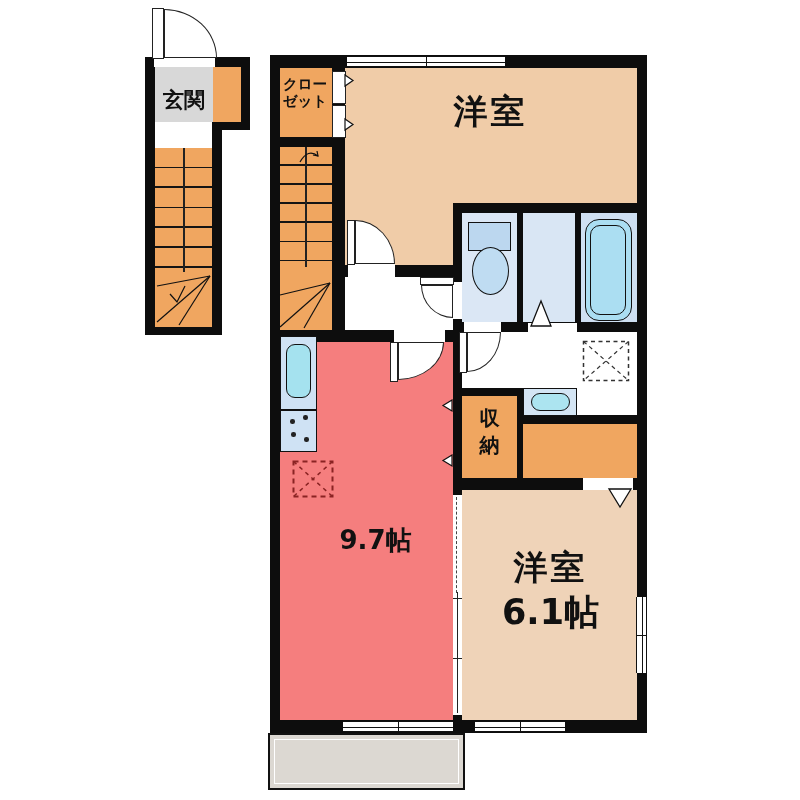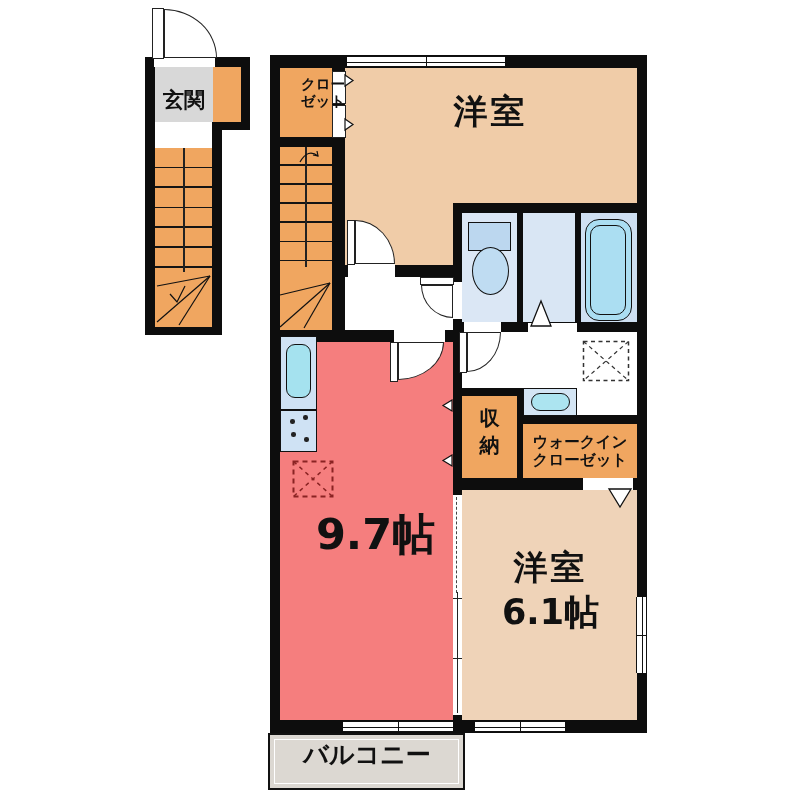--- a/index.html
+++ b/index.html
@@ -77,21 +77,20 @@
   <div class="abs fill" style="left:462px;top:213px;width:55px;height:109px;background:#dbe7f5;"></div>
   <div class="abs fill" style="left:523px;top:213px;width:52px;height:109px;background:#d9e6f4;"></div>
   <div class="abs fill" style="left:581px;top:213px;width:56px;height:109px;background:#cfe0f2;"></div>
   <div class="abs org fill" style="left:462px;top:396px;width:55px;height:84px;"></div>
   <div class="abs org fill" style="left:523px;top:424px;width:114px;height:54px;"></div>
   <div class="abs red fill" style="left:280px;top:342px;width:173px;height:378px;"></div>
   <div class="abs tan2 fill" style="left:462px;top:490px;width:175px;height:230px;"></div>
 
   <div class="abs blc fill" style="left:268px;top:733px;width:197px;height:57px;border:2px solid #111;"></div>
   <div class="abs" style="left:274px;top:739px;width:185px;height:45px;border:1.5px solid #fff;z-index:2;"></div>
-  <div class="abs lbl" style="left:272px;top:741px;width:190px;font-size:25px;"><span>バルコニー</span></div>
 
   <div class="abs wall" style="left:270px;top:55px;width:377px;height:13px;"></div>
   <div class="abs wall" style="left:270px;top:55px;width:10px;height:678px;"></div>
   <div class="abs wall" style="left:637px;top:55px;width:10px;height:678px;"></div>
   <div class="abs wall" style="left:270px;top:720px;width:377px;height:13px;"></div>
   <div class="abs wall" style="left:332px;top:55px;width:13px;height:287px;"></div>
   <div class="abs wall" style="left:278px;top:137px;width:54px;height:10px;"></div>
   <div class="abs wall" style="left:345px;top:265px;width:117px;height:12px;"></div>
   <div class="abs wall" style="left:453px;top:203px;width:194px;height:10px;"></div>
   <div class="abs wall" style="left:453px;top:203px;width:9px;height:292px;"></div>
@@ -190,36 +189,32 @@
   <div class="abs fx" style="left:585px;top:219px;width:47px;height:102px;background:#abdef2;border:1.5px solid #111;border-radius:14px;"></div>
   <div class="abs fx" style="left:590px;top:225px;width:36px;height:90px;border:1px solid #111;border-radius:10px;"></div>
   <svg class="abs fx" style="left:582px;top:340px;" width="48" height="42" viewBox="0 0 48 42">
     <rect x="1.5" y="1.5" width="45" height="39" fill="none" stroke="#333" stroke-width="1.5" stroke-dasharray="4,3.5"></rect>
     <line x1="1.5" y1="1.5" x2="46.5" y2="40.5" stroke="#333" stroke-width="1.2" stroke-dasharray="4,3.5"></line>
     <line x1="46.5" y1="1.5" x2="1.5" y2="40.5" stroke="#333" stroke-width="1.2" stroke-dasharray="4,3.5"></line>
   </svg>
   <div class="abs fx" style="left:523px;top:388px;width:54px;height:28px;background:#d4e5f4;border:1.5px solid #111;"></div>
   <div class="abs fx" style="left:531px;top:393px;width:39px;height:18px;background:#ace4f0;border:1.2px solid #111;border-radius:9px;"></div>
 
-  <div class="abs lbl" style="left:295px;top:76px;width:56px;font-size:14.5px;">
+  <div class="abs lbl" style="left:277px;top:76px;width:56px;font-size:14.5px;">
     <div>クロー</div>
       <div>ゼット</div>
   </div>
   <div class="abs lbl" style="left:398px;top:92px;width:185px;">
     <div style="font-size:34px;letter-spacing:3px;">洋室</div>
   </div>
   <div class="abs lbl" style="left:293px;top:506px;width:165px;">
-    <div style="font-size:43px;margin-top:4px;">9.7帖</div>
+    <div style="font-size:26px;margin-top:20px;">9.7帖</div>
   </div>
   <div class="abs lbl" style="left:463px;top:405px;width:53px;font-size:20px;line-height:1.35;">
     <div>収</div>
       <div>納</div>
   </div>
-  <div class="abs lbl" style="left:518px;top:434px;width:124px;font-size:15.5px;">
-    <div>ウォークイン</div>
-      <div>クローゼット</div>
-  </div>
   <div class="abs lbl" style="left:458px;top:548px;width:185px;">
     <div style="font-size:34px;letter-spacing:3px;">洋室</div>
     <div style="font-size:35px;margin-top:5px;">6.1帖</div>
   </div>
 
 </div>
 
 </body></html>

